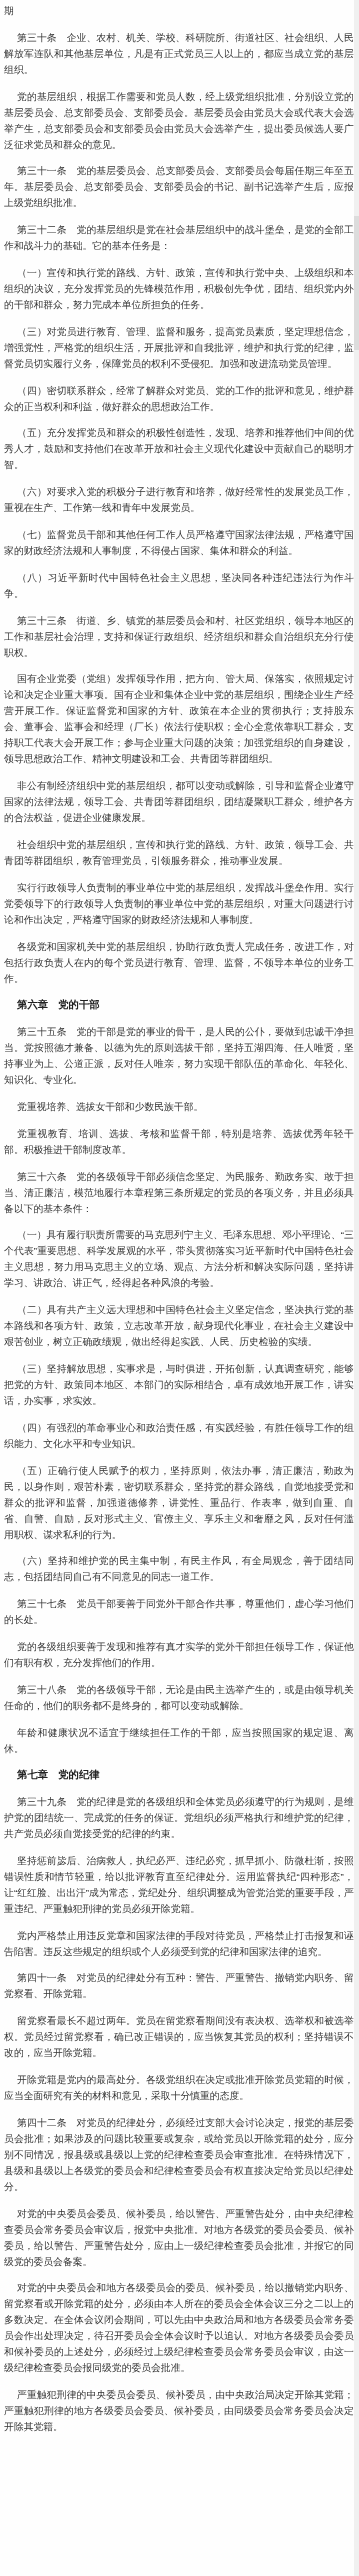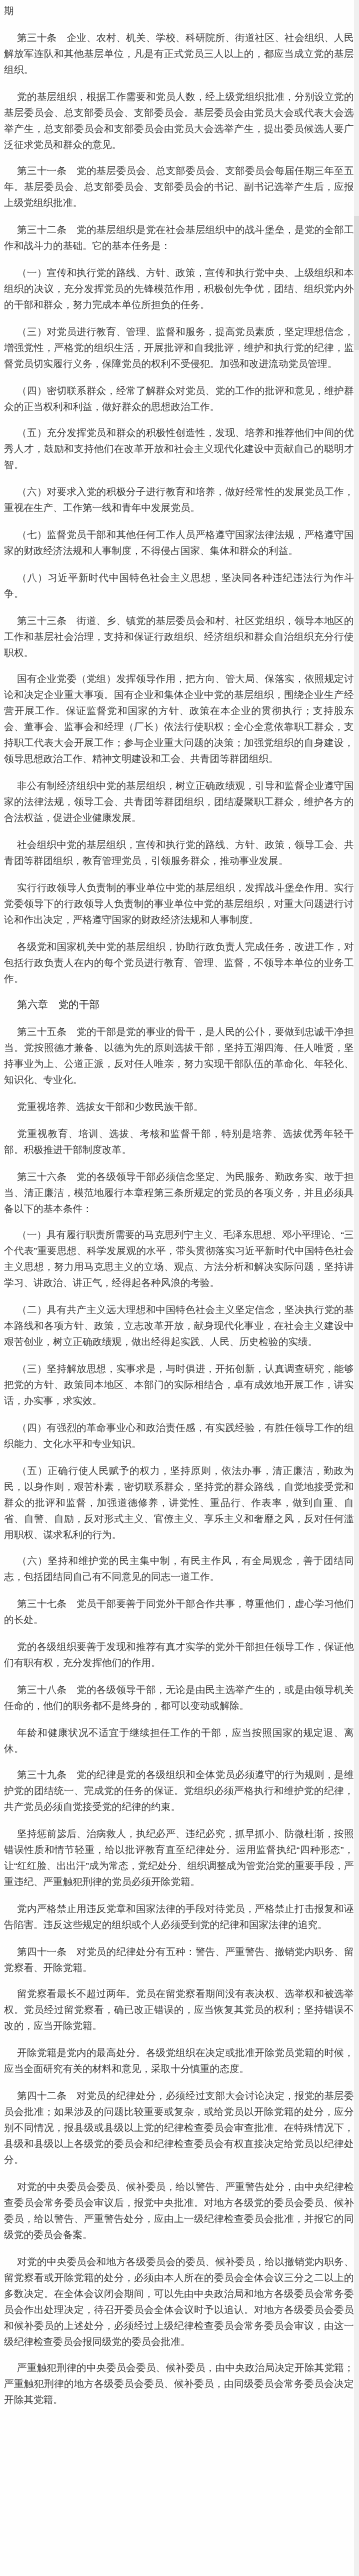--- a/index.html
+++ b/index.html
@@ -23,21 +23,21 @@
     margin: 0 0 10.8px 0;
     word-break: break-all;
   }
   .body-para.clipped {
     margin-top: -13px;
     text-indent: 0;
   }
   .chapter-heading {
     font-size: 10.3px;
     line-height: 16px;
-    font-weight: normal;
+    font-weight: bold;
     color: #222222;
     text-indent: 13px;
     margin: 0 0 10.8px 0;
   }
   .scrollbar-track {
     position: absolute;
     top: 0;
     right: 0;
     width: 4.6px;
     height: 100%;
@@ -66,39 +66,40 @@
         <p class="body-para">第三十二条　党的基层组织是党在社会基层组织中的战斗堡垒，是党的全部工作和战斗力的基础。它的基本任务是：</p>
         <p class="body-para">（一）宣传和执行党的路线、方针、政策，宣传和执行党中央、上级组织和本组织的决议，充分发挥党员的先锋模范作用，积极创先争优，团结、组织党内外的干部和群众，努力完成本单位所担负的任务。</p>
         <p class="body-para">（三）对党员进行教育、管理、监督和服务，提高党员素质，坚定理想信念，增强党性，严格党的组织生活，开展批评和自我批评，维护和执行党的纪律，监督党员切实履行义务，保障党员的权利不受侵犯。加强和改进流动党员管理。</p>
         <p class="body-para">（四）密切联系群众，经常了解群众对党员、党的工作的批评和意见，维护群众的正当权利和利益，做好群众的思想政治工作。</p>
         <p class="body-para">（五）充分发挥党员和群众的积极性创造性，发现、培养和推荐他们中间的优秀人才，鼓励和支持他们在改革开放和社会主义现代化建设中贡献自己的聪明才智。</p>
         <p class="body-para">（六）对要求入党的积极分子进行教育和培养，做好经常性的发展党员工作，重视在生产、工作第一线和青年中发展党员。</p>
         <p class="body-para">（七）监督党员干部和其他任何工作人员严格遵守国家法律法规，严格遵守国家的财政经济法规和人事制度，不得侵占国家、集体和群众的利益。</p>
         <p class="body-para">（八）习近平新时代中国特色社会主义思想，坚决同各种违纪违法行为作斗争。</p>
         <p class="body-para">第三十三条　街道、乡、镇党的基层委员会和村、社区党组织，领导本地区的工作和基层社会治理，支持和保证行政组织、经济组织和群众自治组织充分行使职权。</p>
         <p class="body-para">国有企业党委（党组）发挥领导作用，把方向、管大局、保落实，依照规定讨论和决定企业重大事项。国有企业和集体企业中党的基层组织，围绕企业生产经营开展工作。保证监督党和国家的方针、政策在本企业的贯彻执行；支持股东会、董事会、监事会和经理（厂长）依法行使职权；全心全意依靠职工群众，支持职工代表大会开展工作；参与企业重大问题的决策；加强党组织的自身建设，领导思想政治工作、精神文明建设和工会、共青团等群团组织。</p>
-        <p class="body-para">非公有制经济组织中党的基层组织，树立正确政绩观，引导和监督企业遵守国家的法律法规，领导工会、共青团等群团组织，团结凝聚职工群众，维护各方的合法权益，促进企业健康发展。</p>
+        <p class="body-para">非公有制经济组织中党的基层组织，都可以变动或解除，引导和监督企业遵守国家的法律法规，领导工会、共青团等群团组织，团结凝聚职工群众，维护各方的合法权益，促进企业健康发展。</p>
         <p class="body-para">社会组织中党的基层组织，宣传和执行党的路线、方针、政策，领导工会、共青团等群团组织，教育管理党员，引领服务群众，推动事业发展。</p>
         <p class="body-para">实行行政领导人负责制的事业单位中党的基层组织，发挥战斗堡垒作用。实行党委领导下的行政领导人负责制的事业单位中党的基层组织，对重大问题进行讨论和作出决定，严格遵守国家的财政经济法规和人事制度。</p>
         <p class="body-para">各级党和国家机关中党的基层组织，协助行政负责人完成任务，改进工作，对包括行政负责人在内的每个党员进行教育、管理、监督，不领导本单位的业务工作。</p>
         <h2 class="chapter-heading">第六章　党的干部</h2>
         <p class="body-para">第三十五条　党的干部是党的事业的骨干，是人民的公仆，要做到忠诚干净担当。党按照德才兼备、以德为先的原则选拔干部，坚持五湖四海、任人唯贤，坚持事业为上、公道正派，反对任人唯亲，努力实现干部队伍的革命化、年轻化、知识化、专业化。</p>
         <p class="body-para">党重视培养、选拔女干部和少数民族干部。</p>
         <p class="body-para">党重视教育、培训、选拔、考核和监督干部，特别是培养、选拔优秀年轻干部。积极推进干部制度改革。</p>
         <p class="body-para">第三十六条　党的各级领导干部必须信念坚定、为民服务、勤政务实、敢于担当、清正廉洁，模范地履行本章程第三条所规定的党员的各项义务，并且必须具备以下的基本条件：</p>
         <p class="body-para">（一）具有履行职责所需要的马克思列宁主义、毛泽东思想、邓小平理论、“三个代表”重要思想、科学发展观的水平，带头贯彻落实习近平新时代中国特色社会主义思想，努力用马克思主义的立场、观点、方法分析和解决实际问题，坚持讲学习、讲政治、讲正气，经得起各种风浪的考验。</p>
         <p class="body-para">（二）具有共产主义远大理想和中国特色社会主义坚定信念，坚决执行党的基本路线和各项方针、政策，立志改革开放，献身现代化事业，在社会主义建设中艰苦创业，树立正确政绩观，做出经得起实践、人民、历史检验的实绩。</p>
         <p class="body-para">（三）坚持解放思想，实事求是，与时俱进，开拓创新，认真调查研究，能够把党的方针、政策同本地区、本部门的实际相结合，卓有成效地开展工作，讲实话，办实事，求实效。</p>
         <p class="body-para">（四）有强烈的革命事业心和政治责任感，有实践经验，有胜任领导工作的组织能力、文化水平和专业知识。</p>
         <p class="body-para">（五）正确行使人民赋予的权力，坚持原则，依法办事，清正廉洁，勤政为民，以身作则，艰苦朴素，密切联系群众，坚持党的群众路线，自觉地接受党和群众的批评和监督，加强道德修养，讲党性、重品行、作表率，做到自重、自省、自警、自励，反对形式主义、官僚主义、享乐主义和奢靡之风，反对任何滥用职权、谋求私利的行为。</p>
         <p class="body-para">（六）坚持和维护党的民主集中制，有民主作风，有全局观念，善于团结同志，包括团结同自己有不同意见的同志一道工作。</p>
         <p class="body-para">第三十七条　党员干部要善于同党外干部合作共事，尊重他们，虚心学习他们的长处。</p>
         <p class="body-para">党的各级组织要善于发现和推荐有真才实学的党外干部担任领导工作，保证他们有职有权，充分发挥他们的作用。</p>
         <p class="body-para">第三十八条　党的各级领导干部，无论是由民主选举产生的，或是由领导机关任命的，他们的职务都不是终身的，都可以变动或解除。</p>
         <p class="body-para">年龄和健康状况不适宜于继续担任工作的干部，应当按照国家的规定退、离休。</p>
+        <h2 class="chapter-heading">第七章　党的纪律</h2>
         <p class="body-para">第三十九条　党的纪律是党的各级组织和全体党员必须遵守的行为规则，是维护党的团结统一、完成党的任务的保证。党组织必须严格执行和维护党的纪律，共产党员必须自觉接受党的纪律的约束。</p>
         <p class="body-para">坚持惩前毖后、治病救人，执纪必严、违纪必究，抓早抓小、防微杜渐，按照错误性质和情节轻重，给以批评教育直至纪律处分。运用监督执纪“四种形态”，让“红红脸、出出汗”成为常态，党纪处分、组织调整成为管党治党的重要手段，严重违纪、严重触犯刑律的党员必须开除党籍。</p>
         <p class="body-para">党内严格禁止用违反党章和国家法律的手段对待党员，严格禁止打击报复和诬告陷害。违反这些规定的组织或个人必须受到党的纪律和国家法律的追究。</p>
         <p class="body-para">第四十一条　对党员的纪律处分有五种：警告、严重警告、撤销党内职务、留党察看、开除党籍。</p>
         <p class="body-para">留党察看最长不超过两年。党员在留党察看期间没有表决权、选举权和被选举权。党员经过留党察看，确已改正错误的，应当恢复其党员的权利；坚持错误不改的，应当开除党籍。</p>
         <p class="body-para">开除党籍是党内的最高处分。各级党组织在决定或批准开除党员党籍的时候，应当全面研究有关的材料和意见，采取十分慎重的态度。</p>
         <p class="body-para">第四十二条　对党员的纪律处分，必须经过支部大会讨论决定，报党的基层委员会批准；如果涉及的问题比较重要或复杂，或给党员以开除党籍的处分，应分别不同情况，报县级或县级以上党的纪律检查委员会审查批准。在特殊情况下，县级和县级以上各级党的委员会和纪律检查委员会有权直接决定给党员以纪律处分。</p>
         <p class="body-para">对党的中央委员会委员、候补委员，给以警告、严重警告处分，由中央纪律检查委员会常务委员会审议后，报党中央批准。对地方各级党的委员会委员、候补委员，给以警告、严重警告处分，应由上一级纪律检查委员会批准，并报它的同级党的委员会备案。</p>
         <p class="body-para">对党的中央委员会和地方各级委员会的委员、候补委员，给以撤销党内职务、留党察看或开除党籍的处分，必须由本人所在的委员会全体会议三分之二以上的多数决定。在全体会议闭会期间，可以先由中央政治局和地方各级委员会常务委员会作出处理决定，待召开委员会全体会议时予以追认。对地方各级委员会委员和候补委员的上述处分，必须经过上级纪律检查委员会常务委员会审议，由这一级纪律检查委员会报同级党的委员会批准。</p>
         <p class="body-para">严重触犯刑律的中央委员会委员、候补委员，由中央政治局决定开除其党籍；严重触犯刑律的地方各级委员会委员、候补委员，由同级委员会常务委员会决定开除其党籍。</p>

